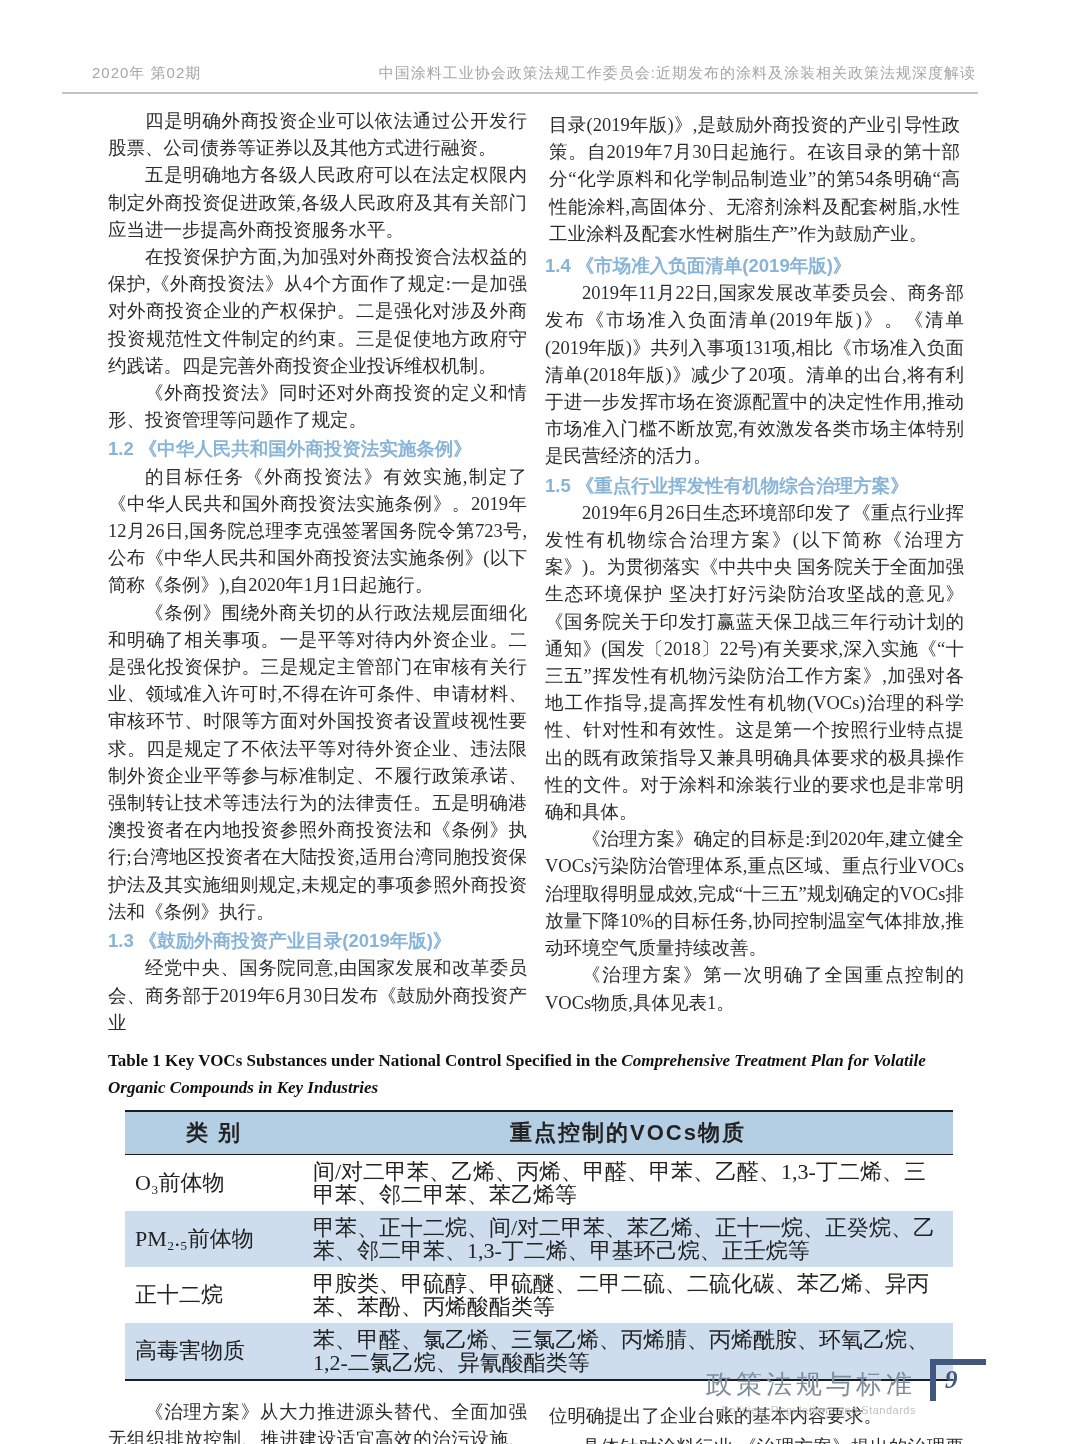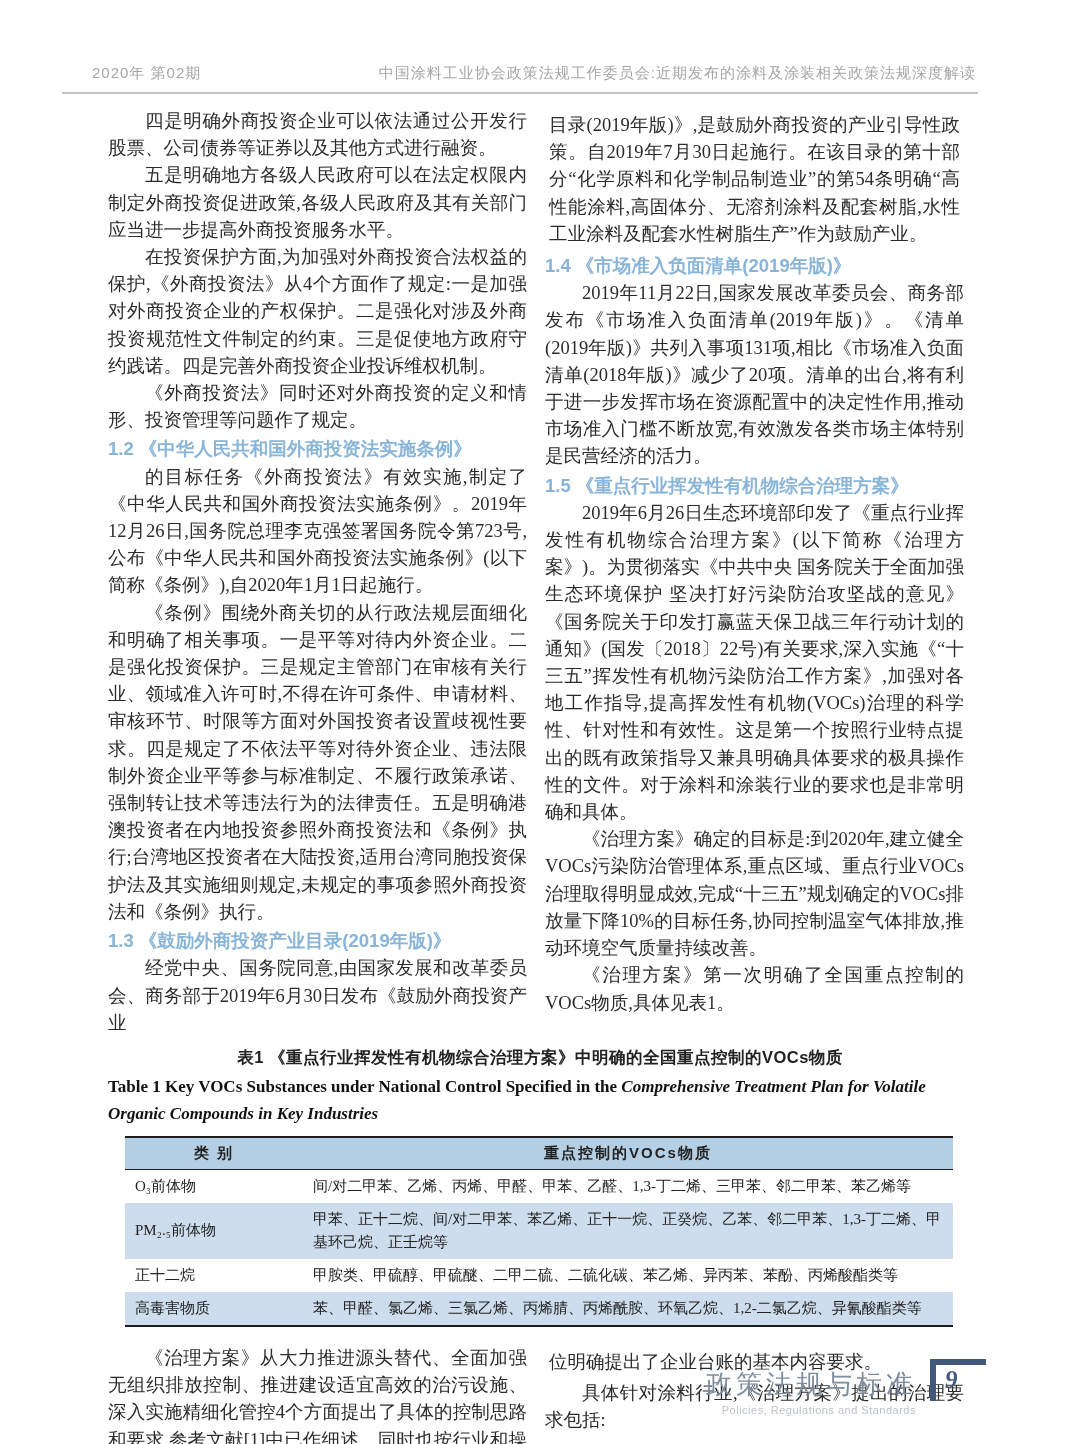--- a/index.html
+++ b/index.html
@@ -52,21 +52,21 @@
     text-align:left; font-weight:bold; font-size:17px;
     font-family:"Liberation Serif", serif; color:#111;
     line-height:27px;
   }
   .tcap-en .it { font-style:italic; }
   table.voc {
     width:828px; margin:9px auto 13px 17px;
     border-collapse:collapse;
     border-top:2.5px solid #1c1c1c;
     border-bottom:2.5px solid #1c1c1c;
-    font-size:15px;
+    font-size:22px;
   }
   table.voc th {
     background:#b4cfe3;
     font-family:"Liberation Sans", sans-serif;
     font-weight:bold; color:#222;
     padding:6px 8px;
     border-bottom:1.5px solid #1c1c1c;
     letter-spacing:2px;
   }
   table.voc td { padding:5px 10px; color:#222; line-height:23px; }
@@ -127,21 +127,20 @@
       <p class="sec-heading">1.4 《市场准入负面清单(2019年版)》</p>
       <p class="para">2019年11月22日,国家发展改革委员会、商务部发布《市场准入负面清单(2019年版)》。《清单(2019年版)》共列入事项131项,相比《市场准入负面清单(2018年版)》减少了20项。清单的出台,将有利于进一步发挥市场在资源配置中的决定性作用,推动市场准入门槛不断放宽,有效激发各类市场主体特别是民营经济的活力。</p>
       <p class="sec-heading">1.5 《重点行业挥发性有机物综合治理方案》</p>
       <p class="para">2019年6月26日生态环境部印发了《重点行业挥发性有机物综合治理方案》(以下简称《治理方案》)。为贯彻落实《中共中央 国务院关于全面加强生态环境保护 坚决打好污染防治攻坚战的意见》《国务院关于印发打赢蓝天保卫战三年行动计划的通知》(国发〔2018〕22号)有关要求,深入实施《“十三五”挥发性有机物污染防治工作方案》,加强对各地工作指导,提高挥发性有机物(VOCs)治理的科学性、针对性和有效性。这是第一个按照行业特点提出的既有政策指导又兼具明确具体要求的极具操作性的文件。对于涂料和涂装行业的要求也是非常明确和具体。</p>
       <p class="para">《治理方案》确定的目标是:到2020年,建立健全VOCs污染防治管理体系,重点区域、重点行业VOCs治理取得明显成效,完成“十三五”规划确定的VOCs排放量下降10%的目标任务,协同控制温室气体排放,推动环境空气质量持续改善。</p>
       <p class="para">《治理方案》第一次明确了全国重点控制的VOCs物质,具体见表1。</p>
     </div>
   </div>
 
   <div class="table-block">
-    <div class="tcap-zh">表1 《重点行业挥发性有机物综合治理方案》中明确的全国重点控制的VOCs物质</div>
     <div class="tcap-en">
       <span>Table 1  Key VOCs Substances under National Control Specified in the </span><span class="it">Comprehensive Treatment Plan for Volatile Organic Compounds in Key Industries</span>
     </div>
     <table class="voc">
       <thead>
         <tr>
           <th>类 别</th>
           <th>重点控制的VOCs物质</th>
         </tr>
       </thead>

